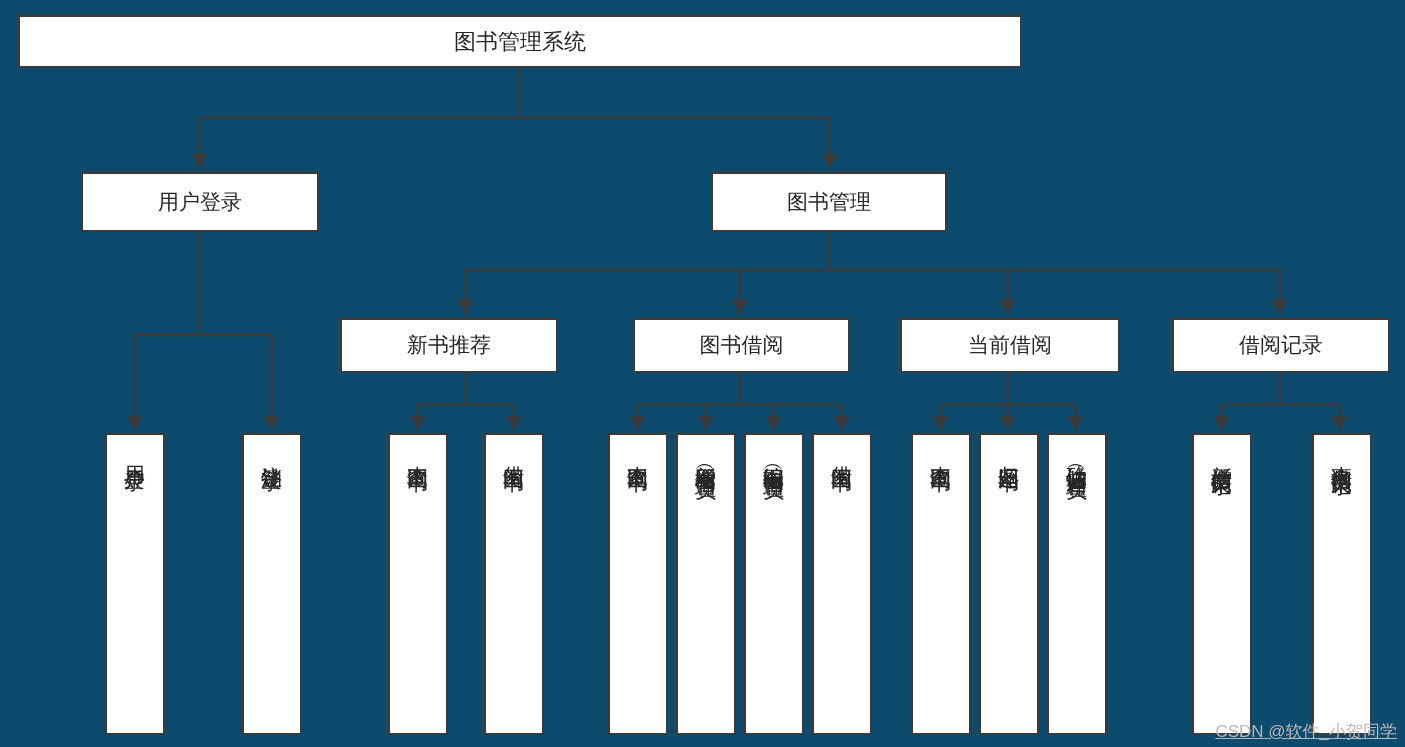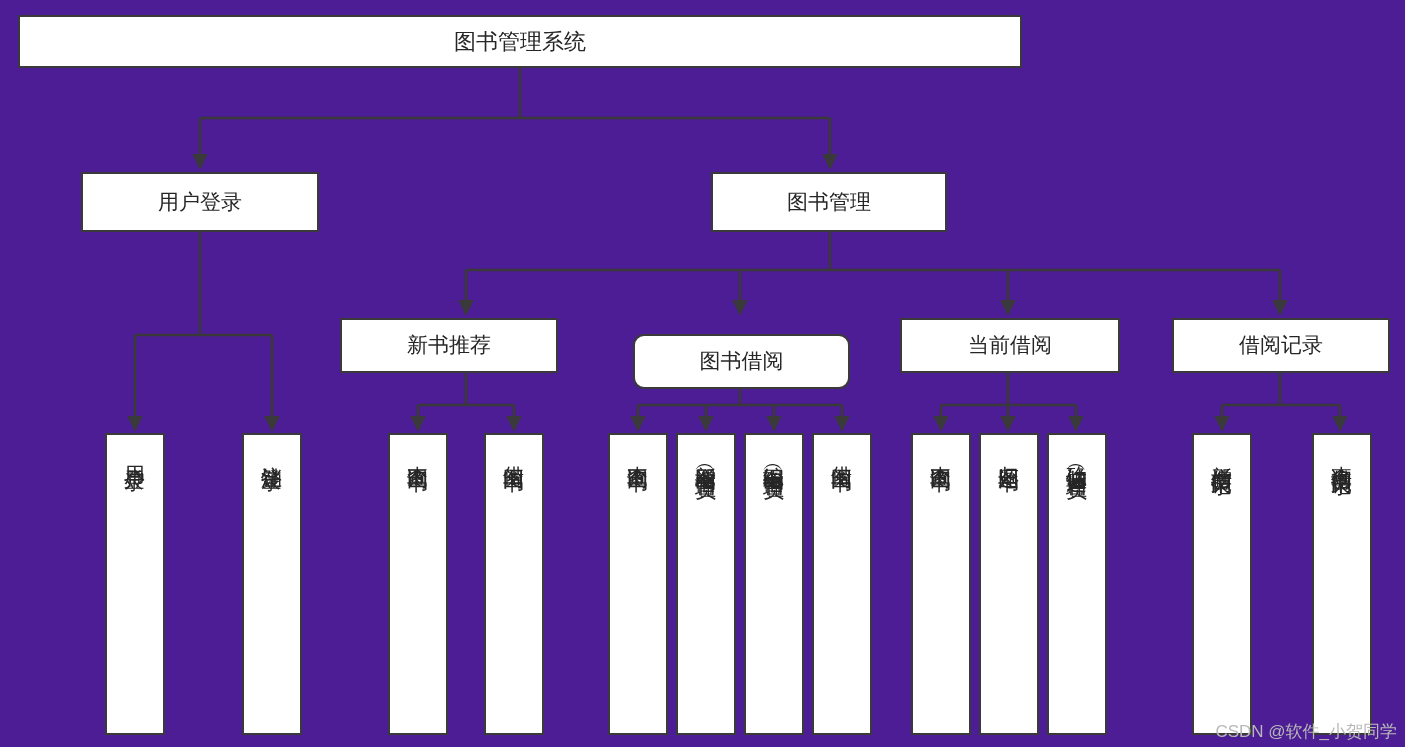--- a/index.html
+++ b/index.html
@@ -8,21 +8,21 @@
     padding: 0;
     background: #ffffff;
   }
   body {
     font-family: "Liberation Sans", "DejaVu Sans", sans-serif;
   }
   #diagram-root {
     position: relative;
     width: 1405px;
     height: 747px;
-    background: #4c1d95;
+    background: #0c4a6e;
     overflow: hidden;
   }
   #edges-layer {
     position: absolute;
     left: 0;
     top: 0;
     width: 1405px;
     height: 747px;
     pointer-events: none;
   }
@@ -65,20 +65,21 @@
     white-space: normal;
   }
   #watermark {
     position: absolute;
     right: 8px;
     bottom: 4px;
     font-size: 17px;
     color: #b8b8b8;
     z-index: 5;
     white-space: nowrap;
+    text-decoration: underline;
   }
 </style>
 </head>
 <body>
 
 <div id="diagram-root">
 
   <svg id="edges-layer" viewBox="0 0 1405 747" width="1405" height="747" xmlns="http://www.w3.org/2000/svg">
     <defs>
       <marker id="arrow" viewBox="0 0 10 10" refX="9" refY="5" markerWidth="6" markerHeight="6" orient="auto-start-reverse">
@@ -136,21 +137,21 @@
   <div class="node horiz" style="left:81px; top:172px; width:238px; height:60px;">
     <span class="label">用户登录</span>
   </div>
   <div class="node horiz" style="left:711px; top:172px; width:236px; height:60px;">
     <span class="label">图书管理</span>
   </div>
 
   <div class="node horiz" style="left:340px; top:318px; width:218px; height:55px;">
     <span class="label">新书推荐</span>
   </div>
-  <div class="node horiz" style="left:633px; top:334px; width:217px; height:55px;border-radius:11px;">
+  <div class="node horiz" style="left:633px; top:318px; width:217px; height:55px;">
     <span class="label">图书借阅</span>
   </div>
   <div class="node horiz" style="left:1172px; top:318px; width:218px; height:55px;">
     <span class="label">借阅记录</span>
   </div>
   <div class="node horiz" style="left:900px; top:318px; width:220px; height:55px;">
     <span class="label">当前借阅</span>
   </div>
 
   <div class="node vert" style="left:105px; top:433px; width:60px; height:302px;">

